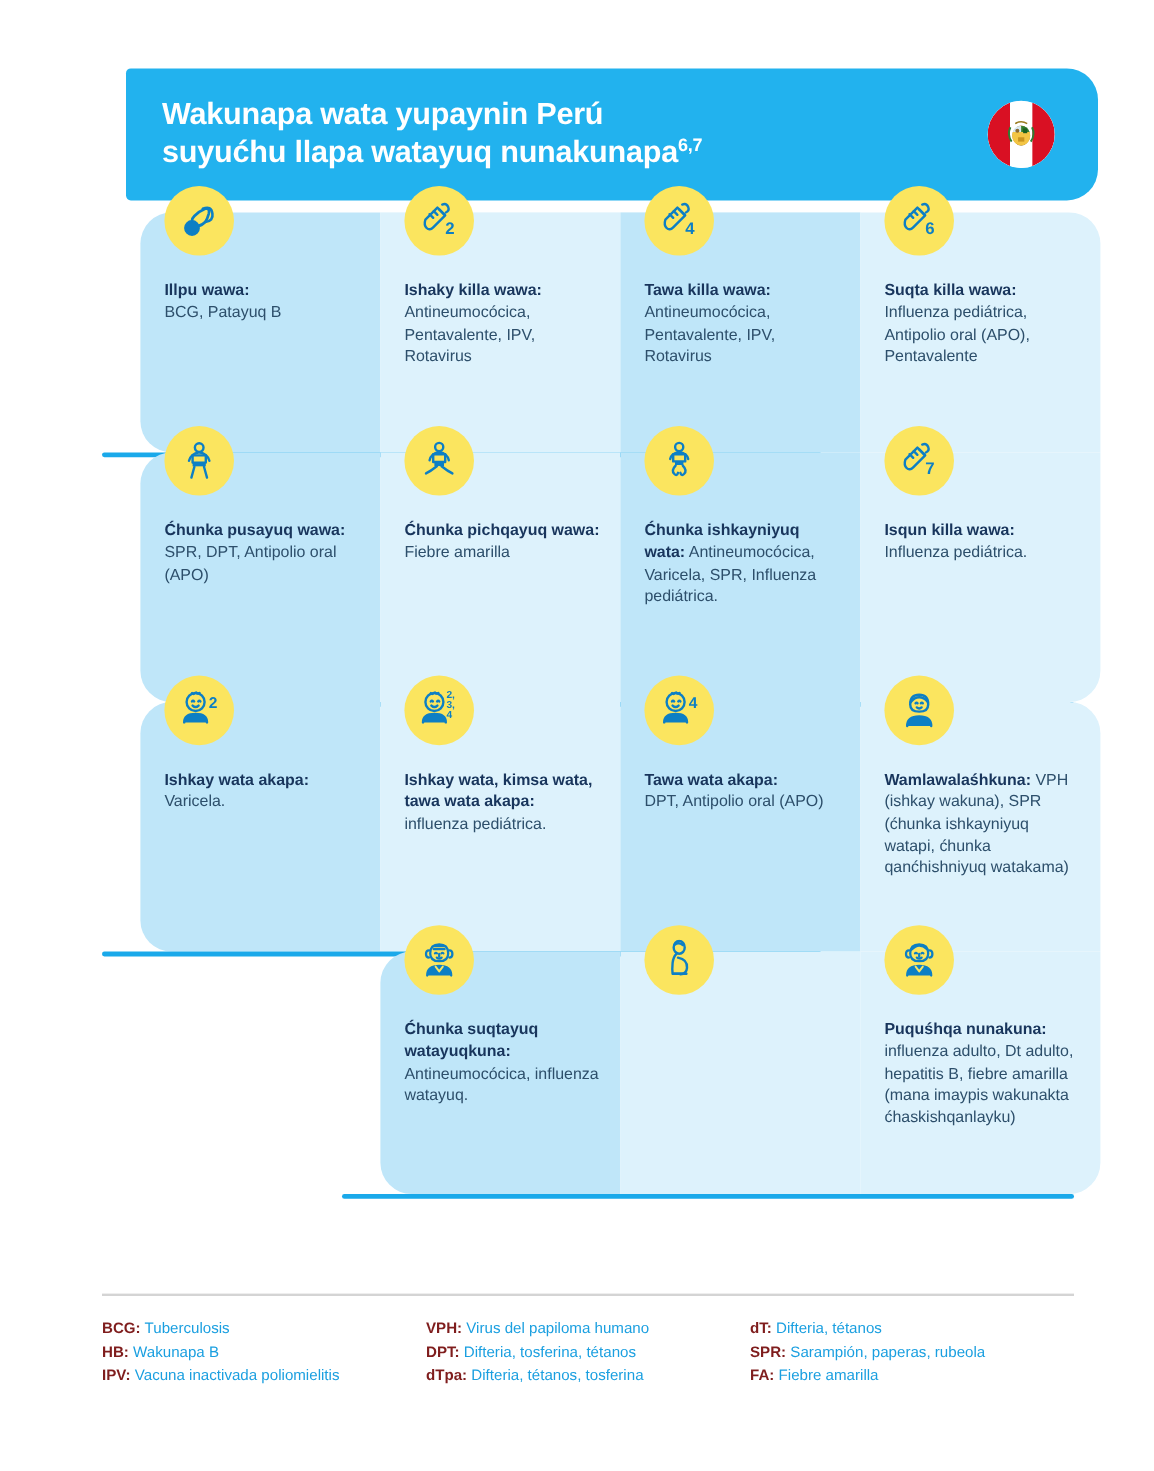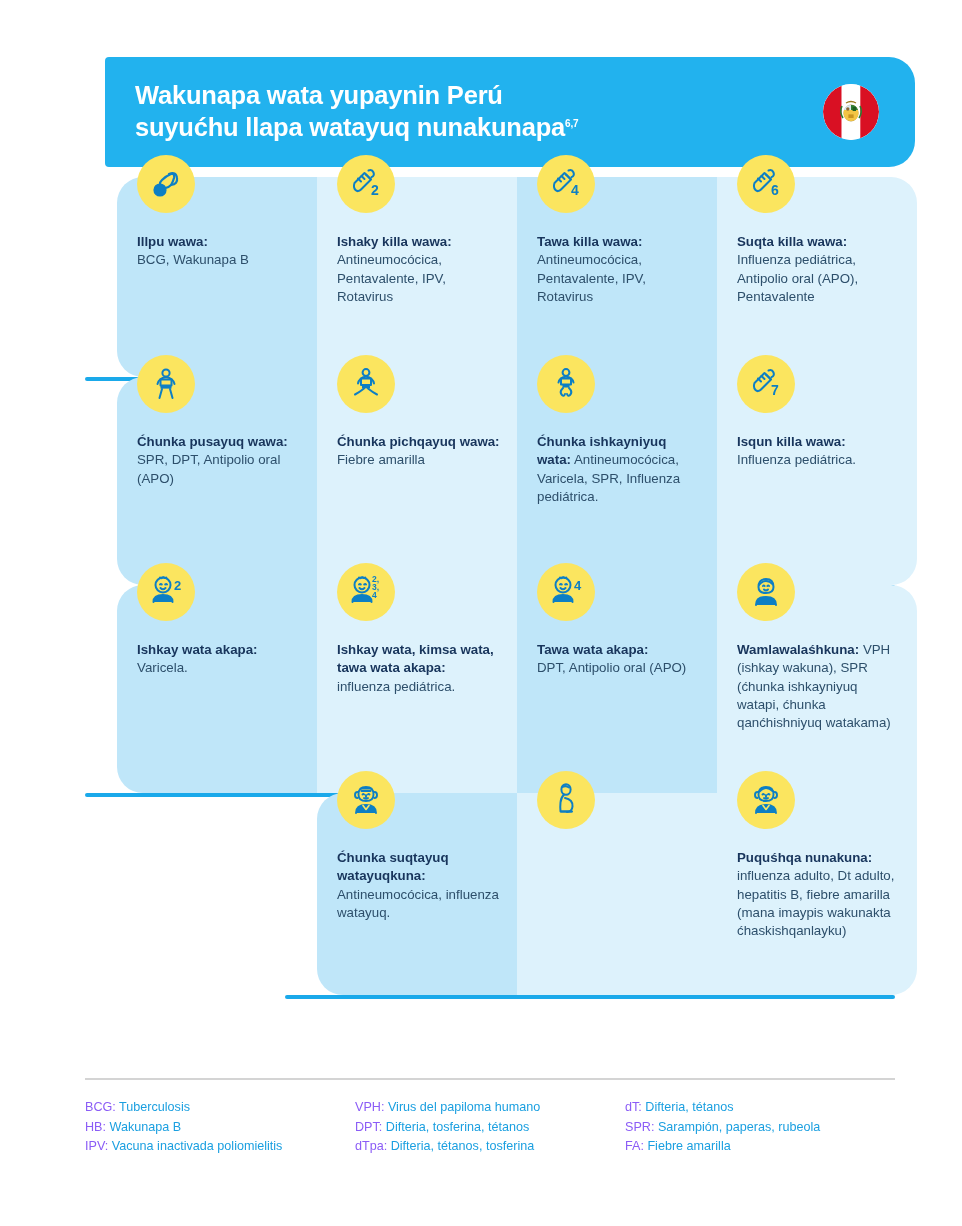--- a/index.html
+++ b/index.html
@@ -32,21 +32,21 @@
     margin-left: 20px;
   }
   .header-title {
     color: #ffffff;
     font-size: 25.5px;
     font-weight: bold;
     line-height: 1.24;
     letter-spacing: -0.2px;
   }
   .header-title sup {
-    font-size: 10px;
+    font-size: 15px;
     vertical-align: super;
     line-height: 0;
   }
   .flag-badge {
     width: 56px; height: 56px;
     border-radius: 50%;
     overflow: hidden;
     flex: 0 0 auto;
     position: relative;
     background: #ffffff;
@@ -135,22 +135,22 @@
   .legend-col.c1 { width: 270px; }
   .legend-col.c2 { width: 270px; }
   .legend-col.c3 { width: 270px; }
   .legend-item {
     font-size: 12.6px;
     line-height: 1.55;
     color: #1a9fe0;
     white-space: nowrap;
   }
   .legend-item b {
-    font-weight: normal;
-    color: #8b5cf6;
+    font-weight: bold;
+    color: #7f1d1d;
   }
 </style>
 </head>
 <body>
 
 <div id="page">
 
   <div class="header">
     <div class="header-title">
       <span>Wakunapa wata yupaynin Perú</span><br>
@@ -191,21 +191,21 @@
         <div class="icon-badge">
           <svg width="34" height="34" viewBox="0 0 34 34" fill="none" stroke="#0d7fc4" stroke-width="2.2" stroke-linecap="round" stroke-linejoin="round">
             <path d="M20 7 q7 -3 8 4 q1 6 -6 7"></path>
             <path d="M22 18 q-5 5 -9 2 q-4 -3 0 -7 q4 -4 9 -6 q4 -1 3 4 q-1 4 -3 7Z"></path>
             <circle cx="11" cy="23" r="5.5" fill="#0d7fc4" stroke="none"></circle>
             <circle cx="11" cy="23" r="5.5"></circle>
           </svg>
         </div>
         <div class="cell-text">
           <b>Illpu wawa:</b><br>
-          <span>BCG, Wakunapa B</span>
+          <span>BCG, Patayuq B</span>
         </div>
       </div>
 
       <div class="cell shade-b">
         <div class="icon-badge">
           <svg width="36" height="34" viewBox="0 0 36 34" fill="none" stroke="#0d7fc4" stroke-width="2" stroke-linecap="round" stroke-linejoin="round">
             <path d="M20.5 3.5 q3.5 -1.5 5 2 q1.3 3.2 -2 4.6"></path>
             <path d="M18 7.5 l4.5 4.5"></path>
             <path d="M6.5 16 L16.5 6 l6.5 6.5 L13 22.5 q-3 3 -5.5 0.5 q-2.5 -2.5 -1 -7Z"></path>
             <path d="M10 11.5 l3 3 M13.5 9 l3 3"></path>

